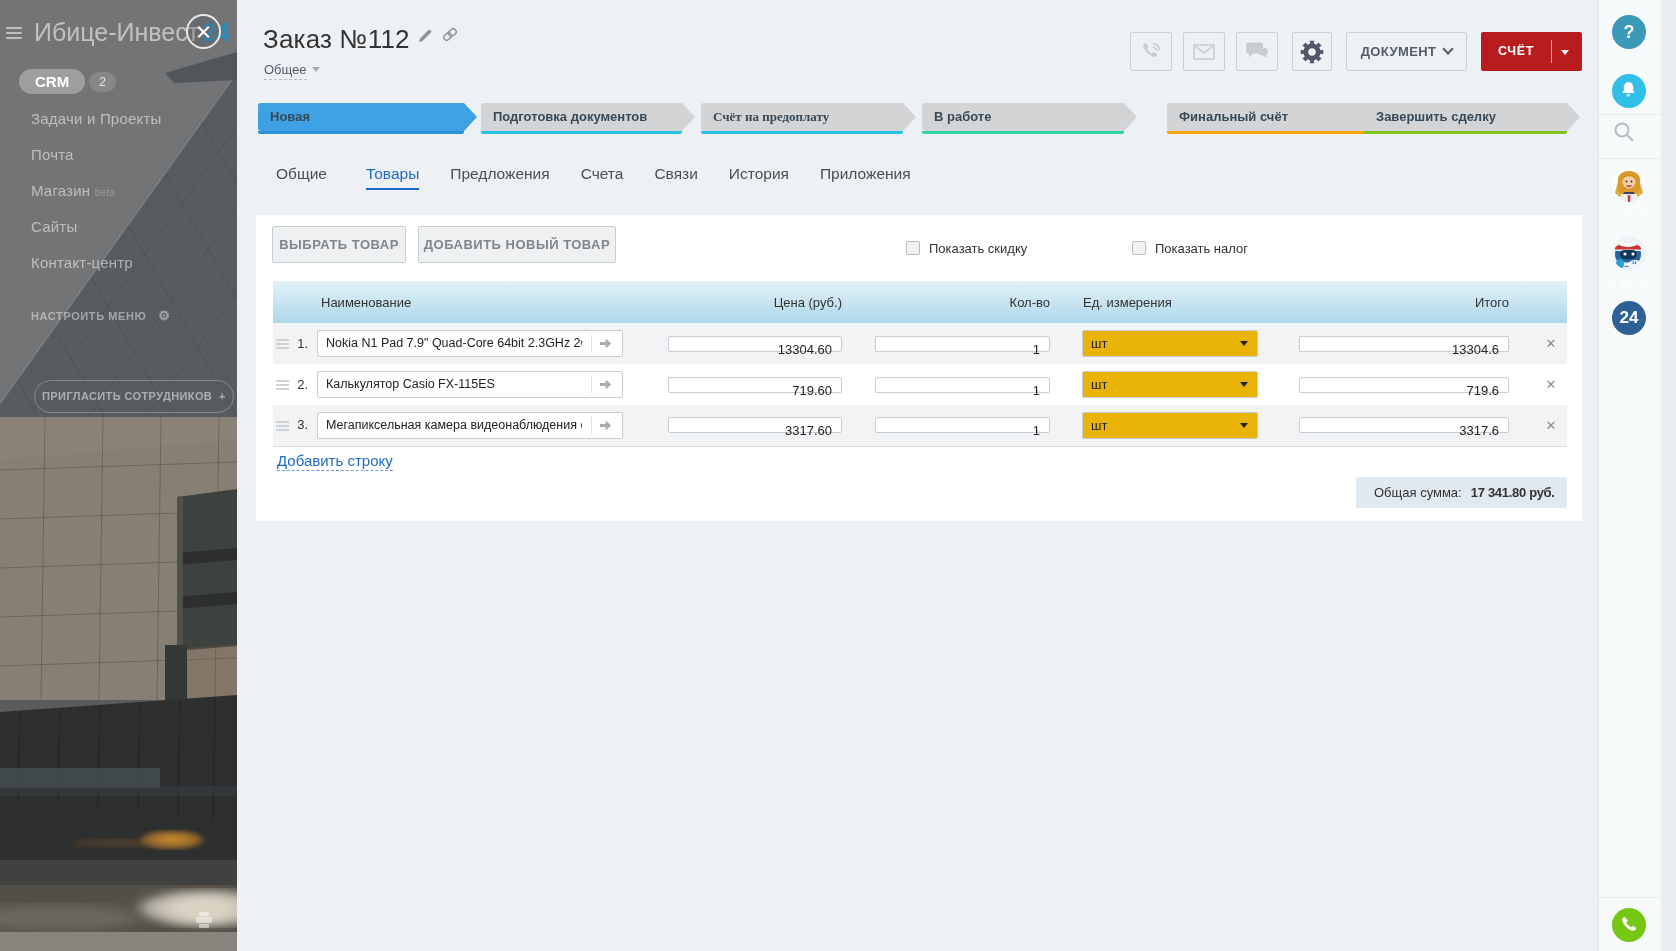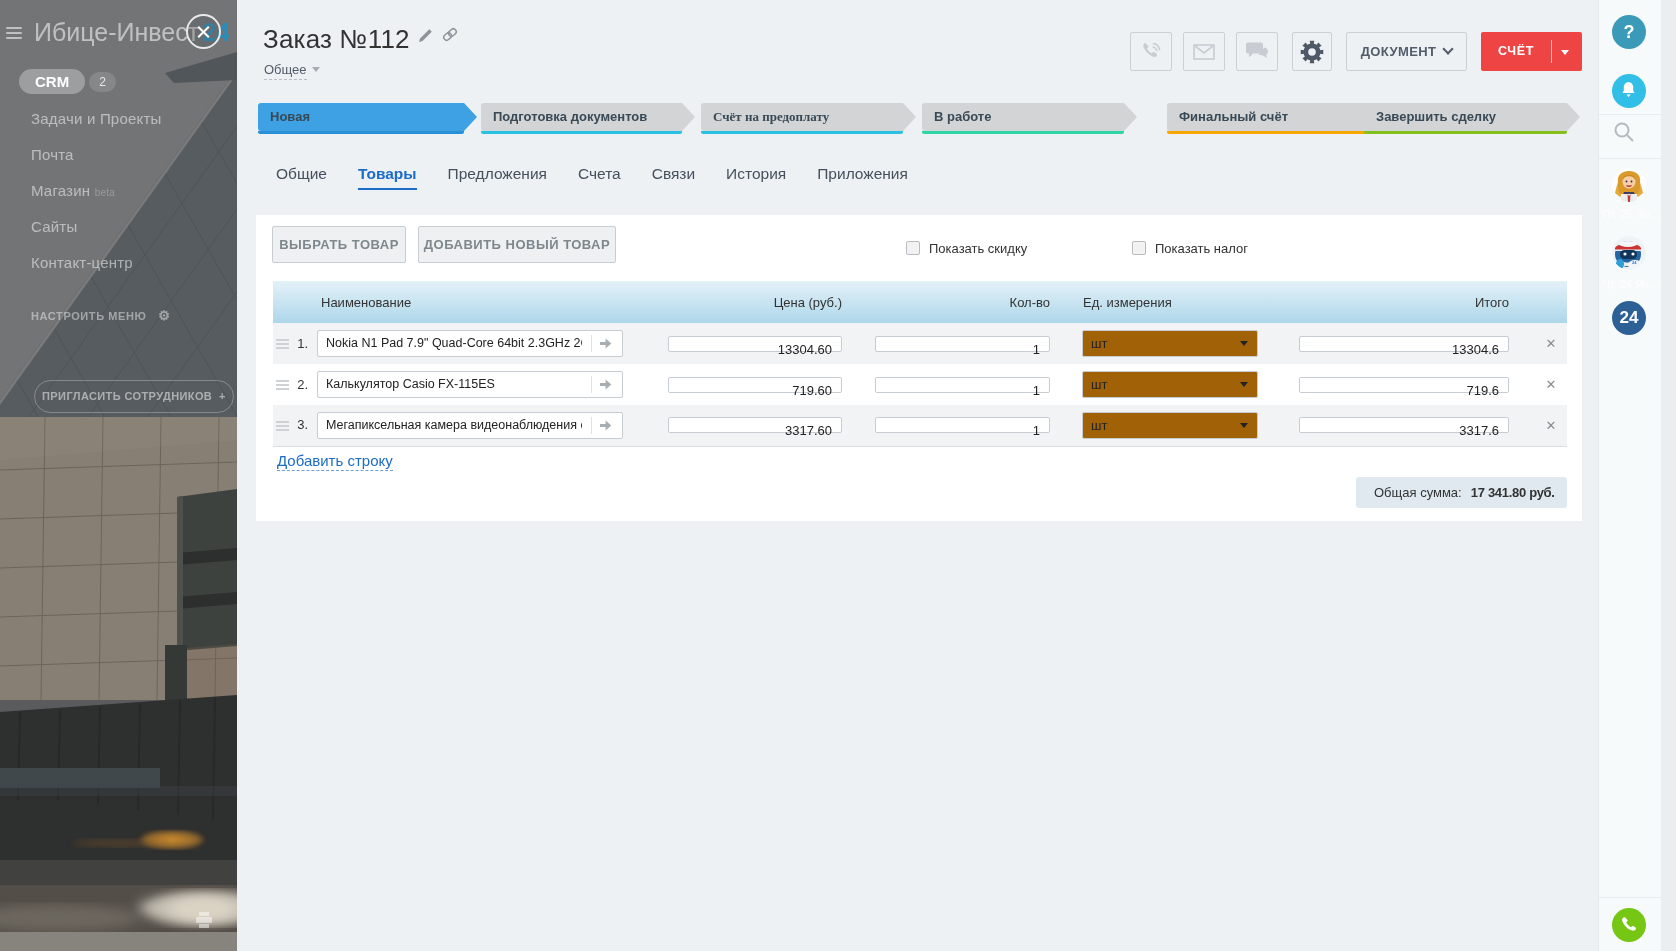--- a/index.html
+++ b/index.html
@@ -38,41 +38,41 @@
 .gen { position:absolute; left:27px; top:62px; font-size:13px; color:#525c69; }
 .gen .lbl { border-bottom:1px dashed #b8bec4; padding-bottom:2px;}
 .gen .arr { display:inline-block; margin-left:5px; width:0; height:0; border-left:4px solid transparent; border-right:4px solid transparent; border-top:5px solid #a7adb3; vertical-align:2px;}
 
 .actions { position:absolute; left:893px; top:32px; height:39px; font-size:0; white-space:nowrap; }
 .abtn { display:inline-block; width:42px; height:39px; border:1px solid #c9d1d6; border-radius:2px; margin-left:11px; position:relative; vertical-align:top;}
 .abtn:first-child { margin-left:0; }
 .abtn svg { position:absolute; left:50%; top:50%; transform:translate(-50%,-50%);}
 .docbtn { display:inline-block; width:121px; height:39px; border:1px solid #c9d1d6; border-radius:2px; margin-left:14px; color:#535c69; font-size:13px; font-weight:700; letter-spacing:.4px; text-align:center; line-height:37px; vertical-align:top;}
 .docbtn .chev { display:inline-block; width:8px; height:8px; border-right:2px solid #535c69; border-bottom:2px solid #535c69; transform:rotate(45deg); margin-left:8px; vertical-align:3px;}
-.schetbtn { display:inline-block; width:101px; height:39px; background:#ef4444; border-radius:2px; margin-left:14px; color:#fff; font-size:13px; font-weight:700; letter-spacing:.6px; vertical-align:top; position:relative; }
+.schetbtn { display:inline-block; width:101px; height:39px; background:#b91c1c; border-radius:2px; margin-left:14px; color:#fff; font-size:13px; font-weight:700; letter-spacing:.6px; vertical-align:top; position:relative; }
 .schetbtn .txt { position:absolute; left:0; top:0; width:70px; line-height:39px; text-align:center; font-size:12.5px; }
 .schetbtn .sep { position:absolute; left:70px; top:8px; width:1px; height:23px; background:rgba(255,255,255,0.65); }
 .schetbtn .caret { position:absolute; left:80px; top:17.5px; width:0; height:0; border-left:4.5px solid transparent; border-right:4.5px solid transparent; border-top:5.5px solid #fff; }
 
 
 .stages { position:absolute; left:21px; top:103px; width:1322px; height:31px; }
 .stage { position:absolute; top:0; height:28px; border-radius:3px 0 0 3px; }
 .stage .txt { position:absolute; left:12px; top:0; line-height:28px; font-size:13px; font-weight:700; color:#394a56; white-space:nowrap; }
 .stage .arrow { position:absolute; right:-13px; top:0; width:0; height:0; border-top:14px solid transparent; border-bottom:14px solid transparent; }
 .stage .under { position:absolute; left:0; bottom:-3px; height:3px; width:100%; border-radius:0 0 2px 2px;}
 .st-blue { background:#3da1e3; }
 .st-blue .arrow { border-left:13px solid #3da1e3; }
 .st-blue .under { background:#2a91d8; }
 .st-grey { background:#d2d4d6; }
 .st-grey .arrow { border-left:13px solid #d2d4d6; }
 
 
 .tabs { position:absolute; left:39px; top:165px; font-size:15.5px; color:#45505c; }
 .tabs span { margin-right:31px; }
-.tabs .active { color:#1d6bc8; font-weight:700; padding-bottom:6px; border-bottom:2px solid #1d6bc8; }
+.tabs .active { color:#1d6bc8; font-weight:400; padding-bottom:6px; border-bottom:2px solid #1d6bc8;margin-left:8px; }
 
 
 .panel { position:absolute; left:19px; top:215px; width:1326px; height:306px; background:#fff; }
 .btn-grey { position:absolute; top:11px; height:37px; background:#eef0f1; border:1px solid #c7ced2; border-radius:2px; color:#7e878d; font-size:13px; font-weight:700; letter-spacing:.5px; text-align:center; }
 .b1 { left:16px; width:134px; line-height:35px; }
 .b2 { left:162px; width:198px; line-height:35px; }
 .chk { position:absolute; top:26px; font-size:13px; color:#333; }
 .chk .box { display:inline-block; width:14px; height:14px; background:#f2f2f2; border:1px solid #b8bcc0; border-radius:2px; vertical-align:-2px; margin-right:9px;}
 .c1 { left:650px; }
 .c2 { left:876px; }
@@ -98,21 +98,21 @@
 .drag { display:inline-block; width:13px; vertical-align:middle; margin-right:8px; }
 .drag i { display:block; height:2px; background:#ced2d5; margin:2px 0; }
 .nameinp { position:relative; width:306px; height:27px; border:1px solid #c6ccd1; border-radius:2px; background:#fff; }
 .nameinp .nm { position:absolute; left:8px; top:0; width:256px; line-height:25px; font-size:12.5px; color:#222; white-space:nowrap; overflow:hidden; }
 .nameinp .go { position:absolute; right:0; top:0; width:31px; height:25px; }
 .nameinp .go:before { content:""; position:absolute; left:0; top:4px; width:1px; height:17px; background:#dfe2e5; }
 .nameinp .go svg { position:absolute; left:9px; top:6px; }
 .inp { height:16px; border:1px solid #c6ccd1; border-radius:2px; background:#fff; line-height:25px; font-size:13px; color:#222; text-align:right; padding:0 9px; }
 .price-i { width:174px; margin-left:auto;}
 .qty-i { width:175px; margin-left:auto;}
-.sel { position:relative; width:176px; height:27px; border:1px solid #c6ccd1; border-radius:2px; background:#a16207; margin-left:32px; }
+.sel { position:relative; width:176px; height:27px; border:1px solid #c6ccd1; border-radius:2px; background:#eab308; margin-left:32px; }
 .sel .v { position:absolute; left:8px; top:0; line-height:25px; font-size:13px; color:#222;}
 .sel .d { position:absolute; right:9px; top:10px; width:0; height:0; border-left:4px solid transparent; border-right:4px solid transparent; border-top:5.5px solid #222; }
 .total-i { width:210px; margin-left:auto;}
 table.goods td.xdel { color:#878c91; font-size:13px; text-align:center; padding-left:26px;}
 .addrow { position:absolute; left:21px; top:237px; font-size:15px; color:#1d6bc8; border-bottom:1px dashed #6f9fd2; padding-bottom:1px; display:inline-block;}
 .sumbox { position:absolute; right:15px; top:262px; width:211px; height:31px; background:#dfe9ef; border-radius:3px; font-size:13px; color:#333; line-height:31px; }
 .sumbox .l { margin-left:18px; }
 .sumbox b { margin-left:9px; letter-spacing:-0.3px;}
 
 

